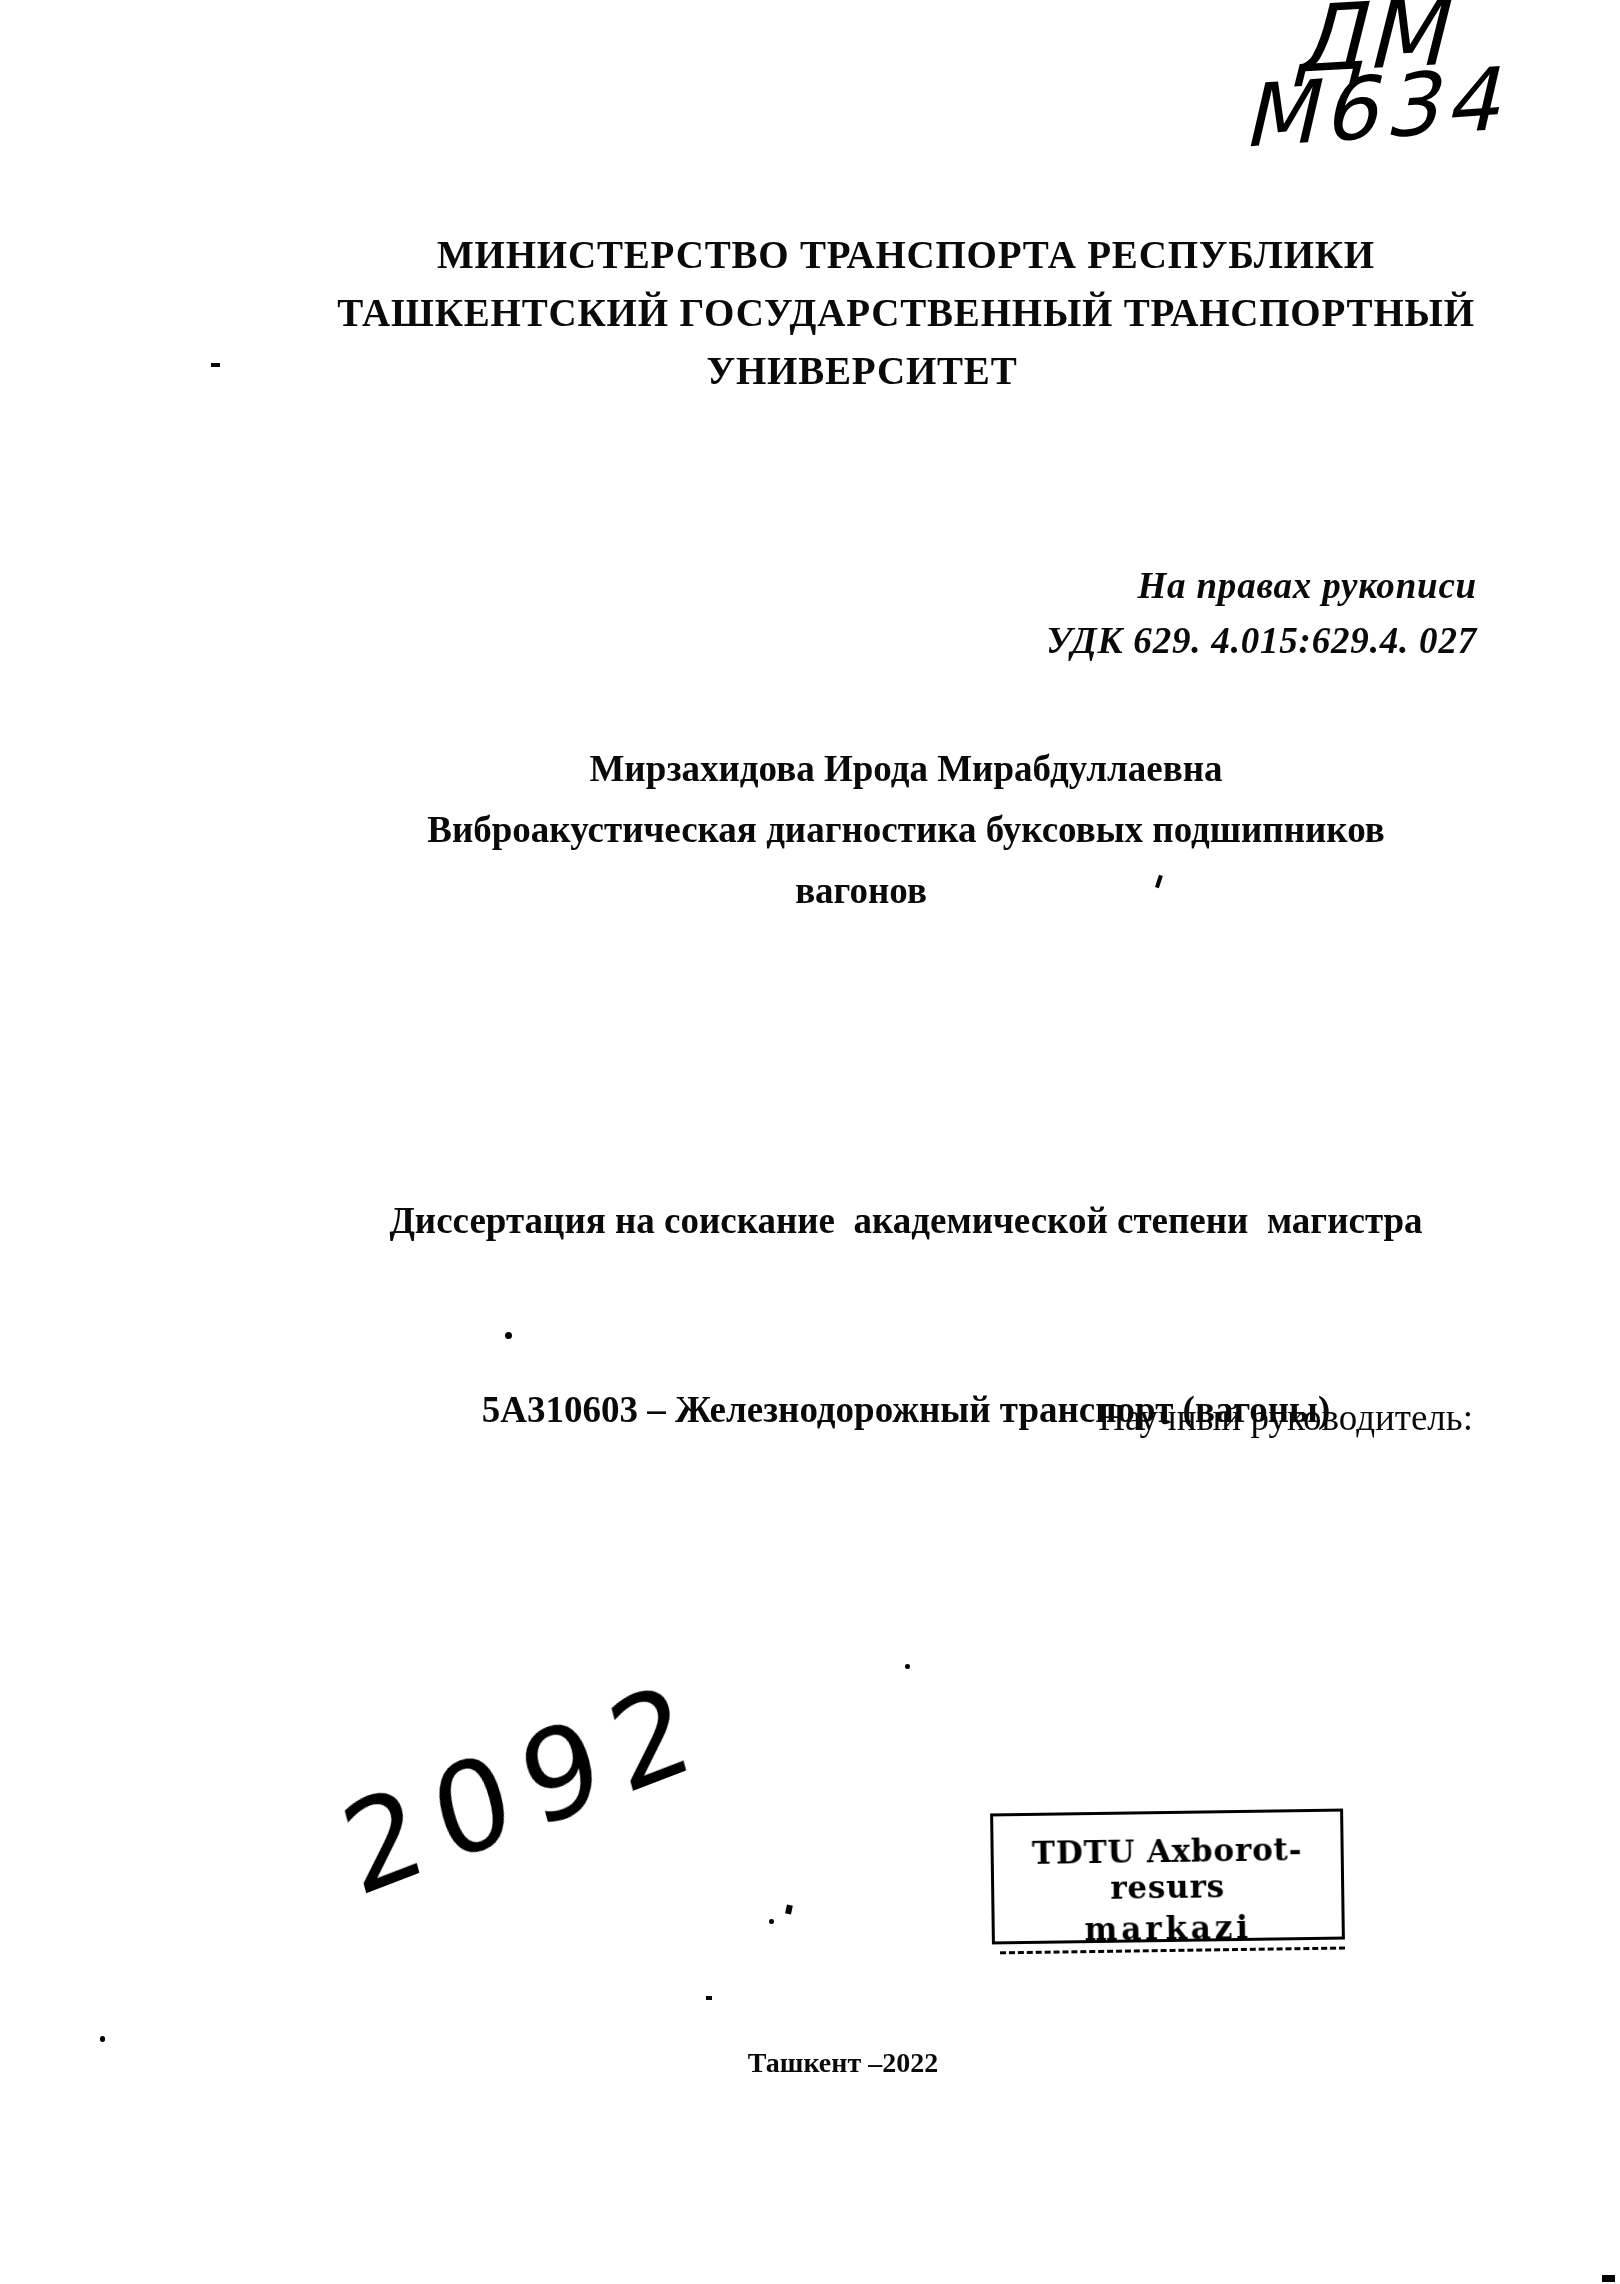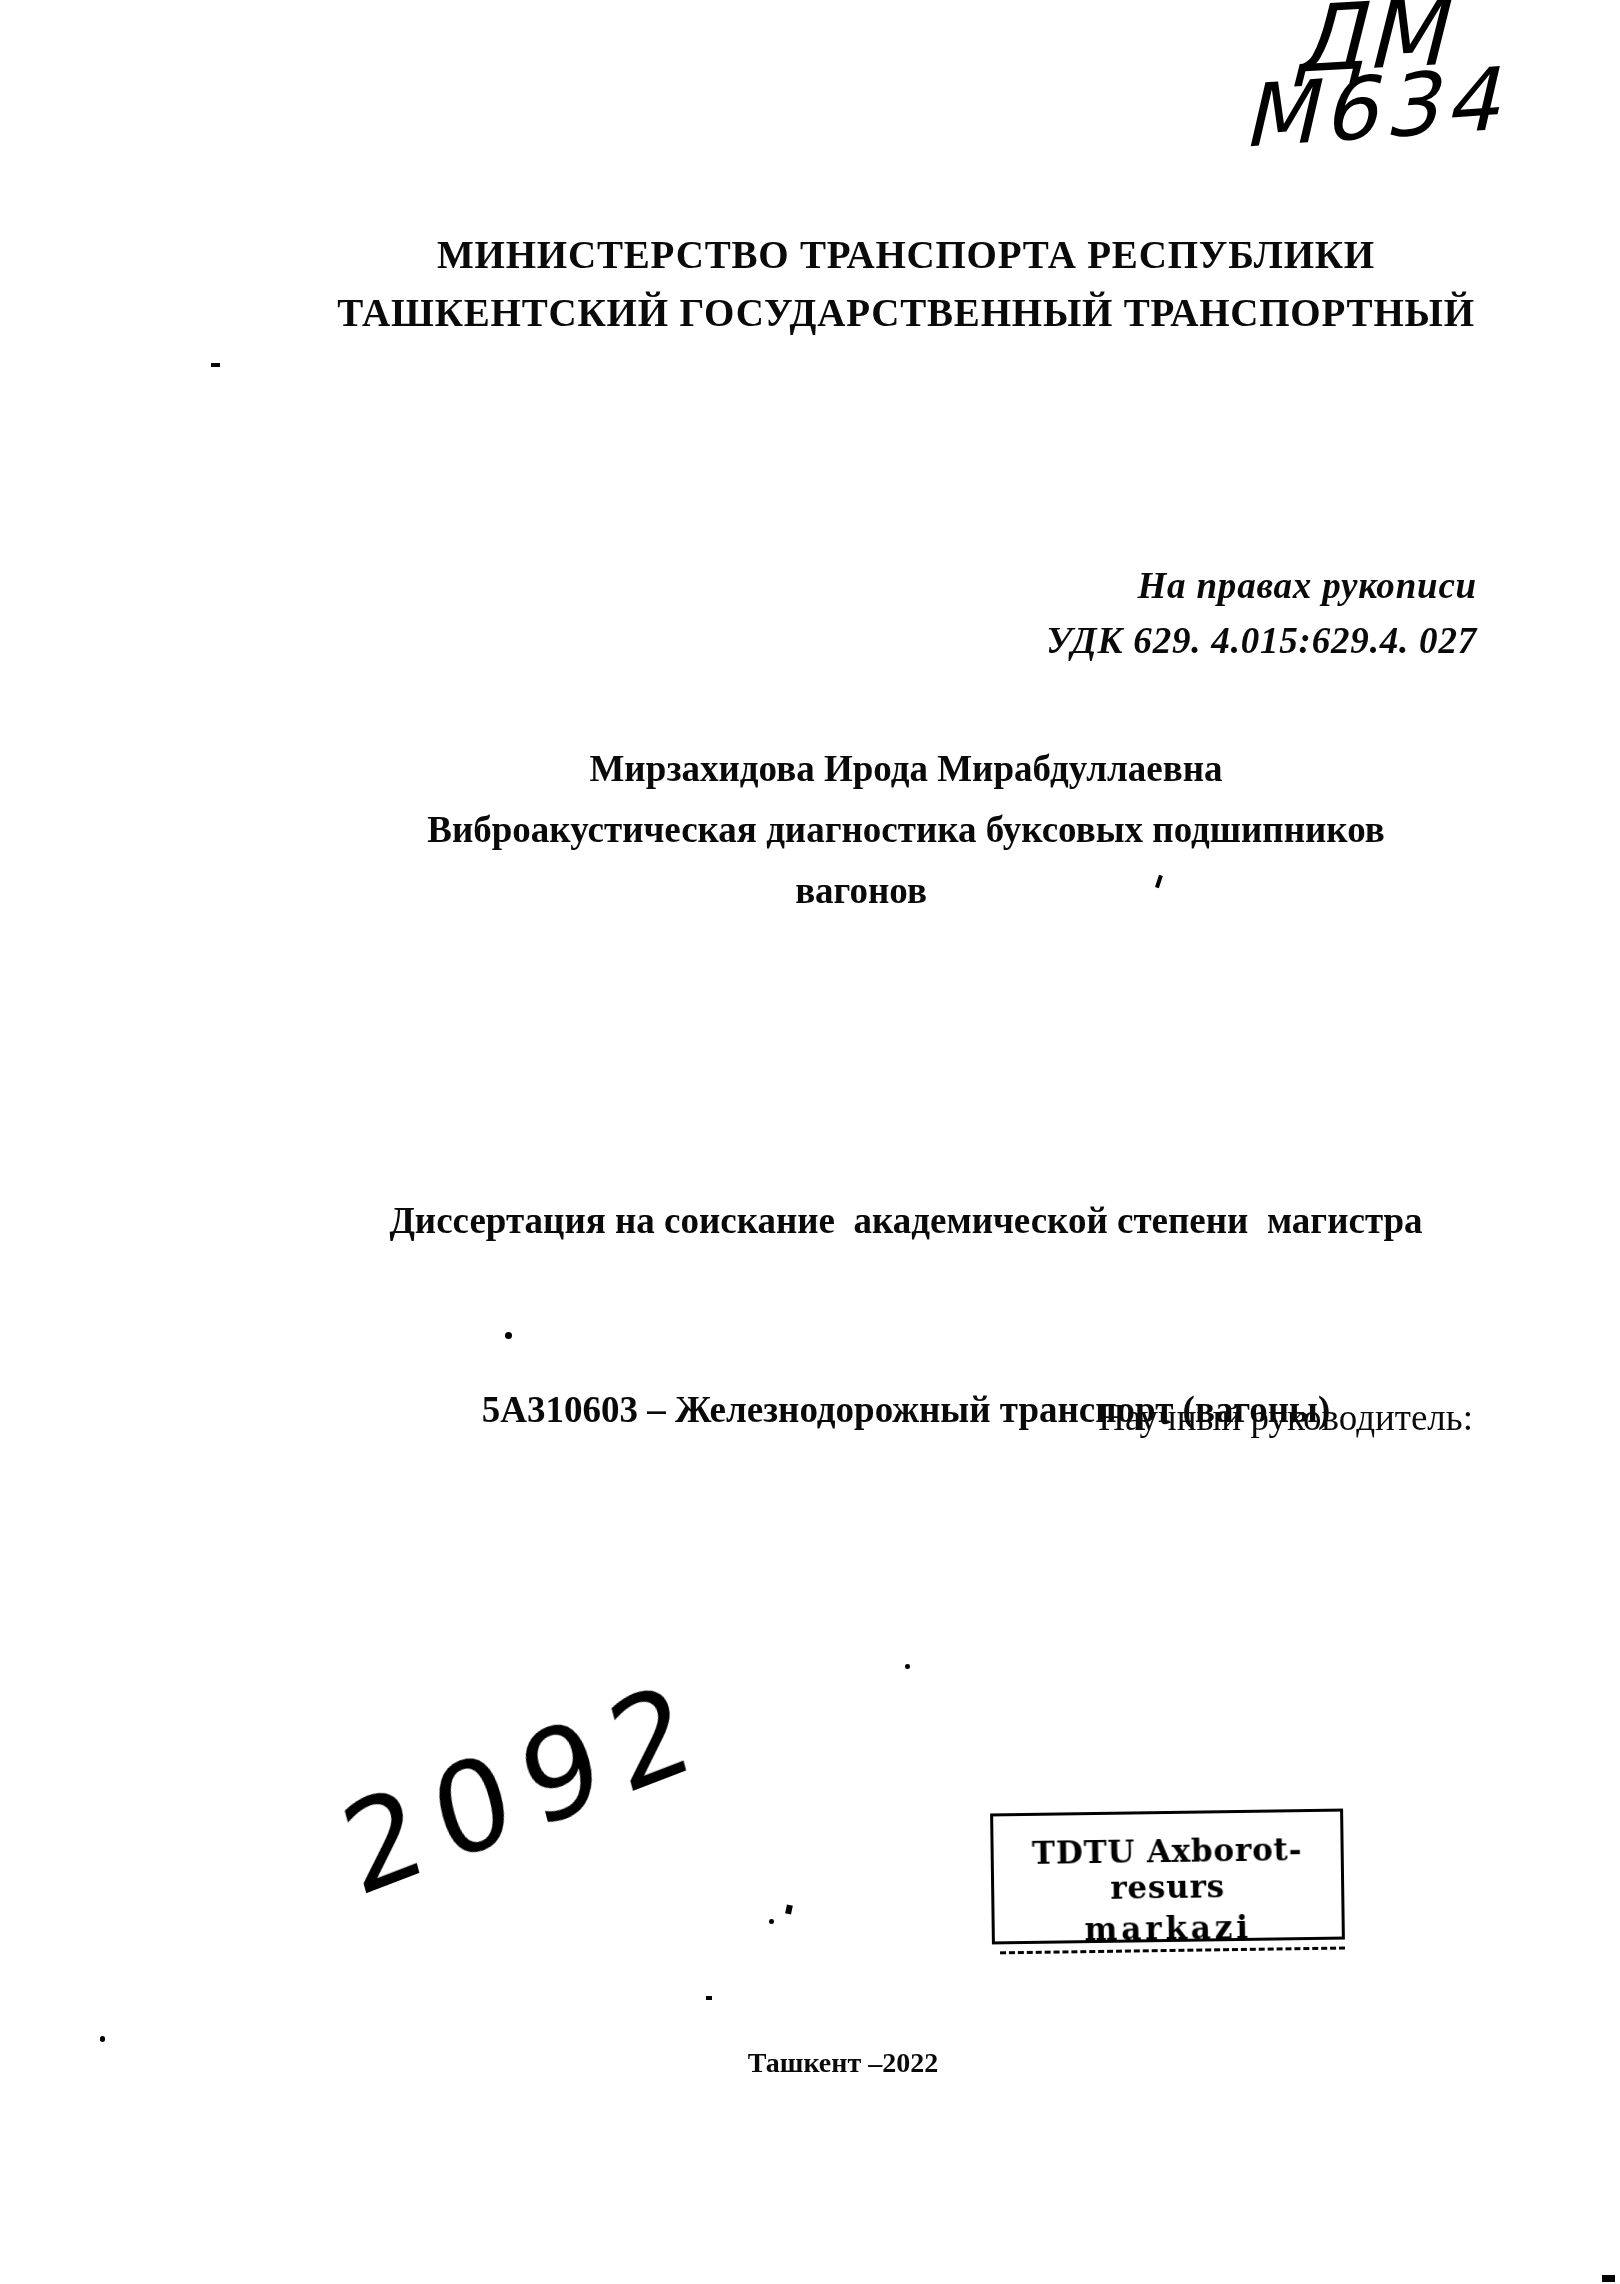--- a/index.html
+++ b/index.html
@@ -77,20 +77,21 @@
 <div class="page">
 
   <div class="hw hw-top">
     <div class="hw-line1">ДМ</div>
     <div class="hw-line2">М634</div>
   </div>
 
   <div class="ministry">
     <div>МИНИСТЕРСТВО ТРАНСПОРТА РЕСПУБЛИКИ</div>
     <div>ТАШКЕНТСКИЙ ГОСУДАРСТВЕННЫЙ ТРАНСПОРТНЫЙ</div>
+    <div class="shift">УНИВЕРСИТЕТ</div>
   </div>
 
   <div class="manuscript">
     <div>На правах рукописи</div>
     <div>УДК 629. 4.015:629.4. 027</div>
   </div>
 
   <div class="authorblock">
     <div>Мирзахидова Ирода Мирабдуллаевна</div>
     <div>Виброакустическая диагностика буксовых подшипников</div>

